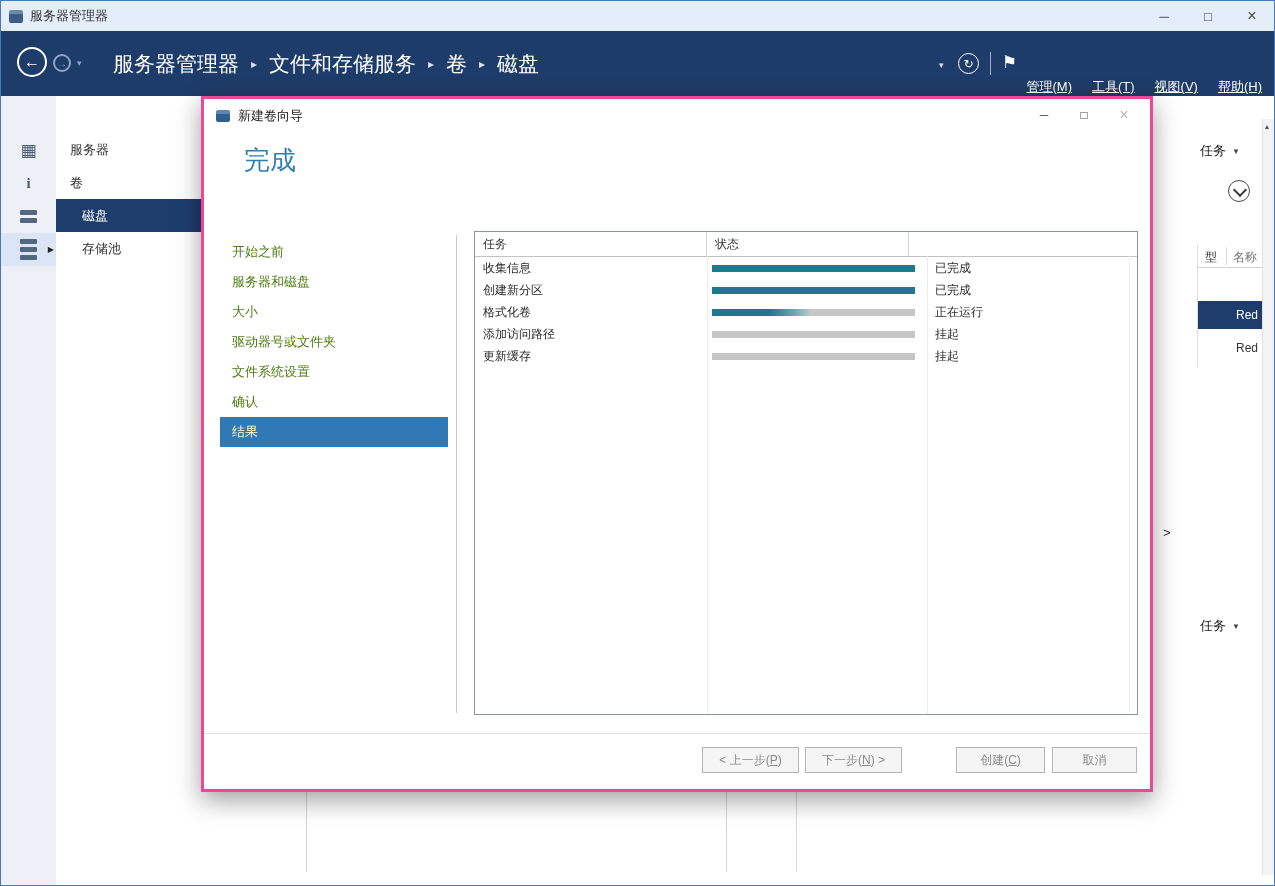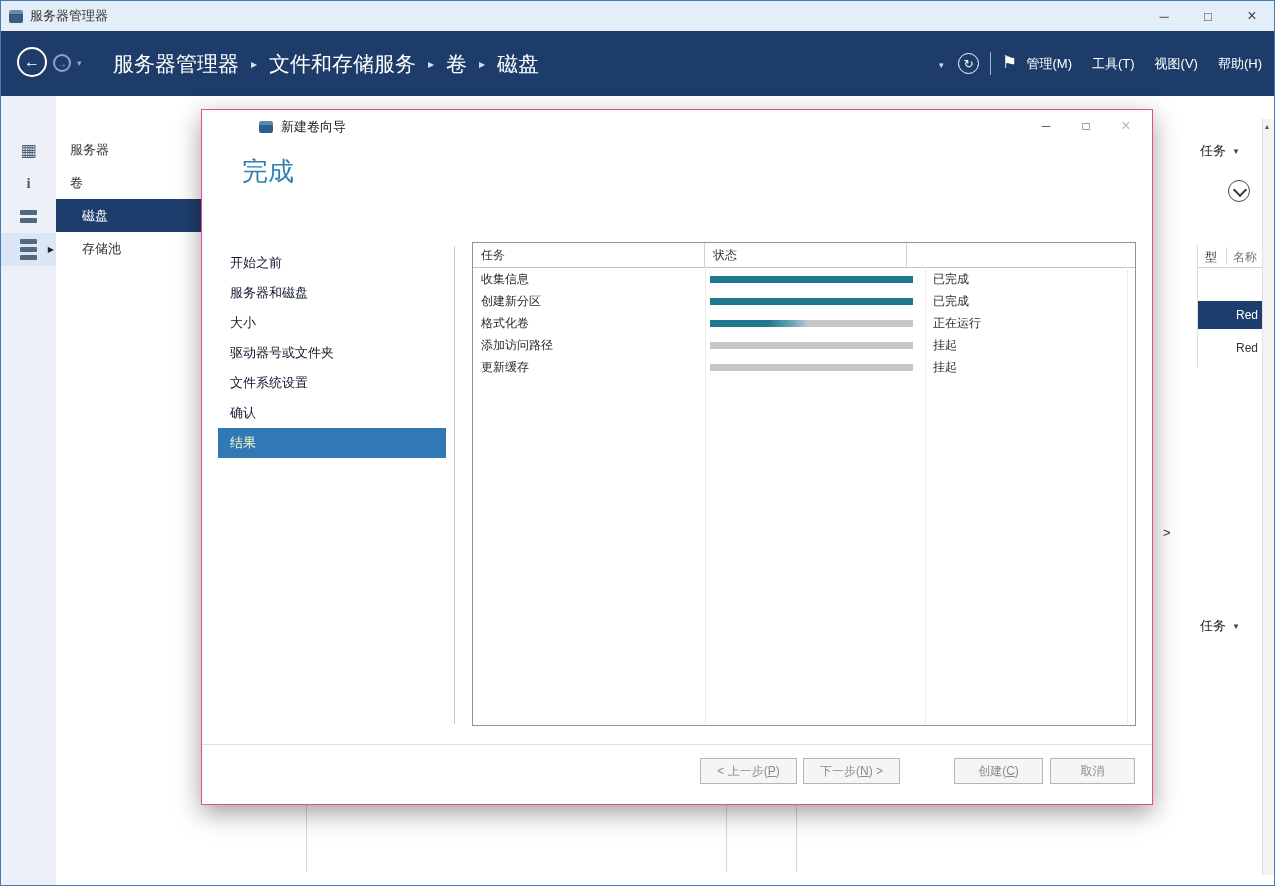--- a/index.html
+++ b/index.html
@@ -15,21 +15,21 @@
   .navbar{position:absolute;left:0;top:30px;right:0;height:65px;background:#1e3c69;color:#fff;}
   .back-btn{position:absolute;left:16px;top:16px;width:30px;height:30px;border:2px solid #fff;border-radius:50%;display:flex;align-items:center;justify-content:center;font-size:16px;box-sizing:border-box;}
   .fwd-btn{position:absolute;left:52px;top:23px;width:18px;height:18px;border:2px solid #8ea4c4;color:#8ea4c4;border-radius:50%;display:flex;align-items:center;justify-content:center;font-size:10px;box-sizing:border-box;}
   .hist-caret{position:absolute;left:76px;top:27px;font-size:9px;color:#8ea4c4;}
   .breadcrumb{position:absolute;left:112px;top:0;height:65px;display:flex;align-items:center;gap:12px;font-size:21px;}
   .crumb-sep{font-size:12px;color:#d7e0ef;}
   .bc-caret{position:absolute;left:938px;top:29px;font-size:9px;color:#d7e0ef;}
   .refresh-btn{position:absolute;left:957px;top:22px;width:21px;height:21px;border:1px solid #fff;border-radius:50%;display:flex;align-items:center;justify-content:center;font-size:12px;box-sizing:border-box;}
   .nav-divider{position:absolute;left:989px;top:21px;width:1px;height:23px;background:rgba(255,255,255,.6);}
   .flag-btn{position:absolute;left:1001px;top:21px;font-size:17px;}
-  .menus{position:absolute;right:12px;top:0;height:65px;display:flex;align-items:center;gap:20px;font-size:13px;}
+  .menus{position:absolute;right:12px;top:0;height:65px;display:flex;align-items:flex-end;gap:20px;font-size:13px;text-decoration:underline;}
   .menus span{cursor:default;}
   
   .rail{position:absolute;left:0;top:95px;width:55px;bottom:0;background:#edf1f7;}
   .rail-item{position:absolute;left:0;width:55px;height:33px;display:flex;align-items:center;justify-content:center;color:#4d5f75;}
   .rail-item.active{background:#dae6f5;}
   .rail-item .glyph{font-size:17px;}
   .rail-item .glyph.info{font-size:15px;font-weight:bold;font-family:"Liberation Serif","DejaVu Serif",serif;}
   .bars{display:flex;flex-direction:column;gap:3px;}
   .bars i{display:block;width:17px;height:5px;background:#53677e;border-radius:1px;}
   .flyout{position:absolute;right:2px;top:12px;font-size:8px;color:#222;}
@@ -51,29 +51,29 @@
   .vol-row{position:absolute;left:0;width:66px;font-size:12px;box-sizing:border-box;padding-left:38px;}
   .vol-row.sel{top:56px;height:28px;line-height:28px;background:#1d3e6d;color:#fff;}
   .vol-row.plain{top:90px;height:26px;line-height:26px;color:#333;}
   .more-link{position:absolute;left:1162px;top:524px;font-size:13px;color:#333;}
   
   .scrollbar{position:absolute;left:1261px;top:118px;width:13px;height:756px;background:#f3f3f3;border-left:1px solid #e1e1e1;box-sizing:border-box;}
   .scroll-up{position:absolute;left:2px;top:3px;font-size:8px;color:#555;}
   
   .vline{position:absolute;top:791px;height:80px;width:1px;background:#d6d6d6;}
   
-  .dialog{position:absolute;left:200px;top:108px;width:952px;height:696px;background:#fff;border:1px solid #ec4899;box-sizing:border-box;box-shadow:0 8px 24px rgba(0,0,0,.38);z-index:20;padding-left:45px;}
+  .dialog{position:absolute;left:200px;top:95px;width:952px;height:696px;background:#fff;border:3px solid #ec4899;box-sizing:border-box;box-shadow:0 8px 24px rgba(0,0,0,.38);z-index:20;}
   .dlg-titlebar{position:relative;height:34px;display:flex;align-items:center;padding-left:12px;gap:8px;font-size:13px;color:#222;}
   .dlg-icon{width:14px;height:12px;background:linear-gradient(#5b87b5 0 4px,#2f5f8f 4px 100%);border-radius:2px;}
   .dlg-controls{position:absolute;right:6px;top:0;height:32px;display:flex;}
   .dlg-controls .wc{width:40px;height:32px;display:flex;align-items:center;justify-content:center;color:#444;font-size:12px;}
   .dlg-controls .wc.close{color:#b9b9b9;font-size:16px;}
   .page-title{position:absolute;left:40px;top:44px;font-size:26px;color:#2e7fb3;font-weight:400;}
   .steps{position:absolute;left:16px;top:138px;width:228px;font-size:13px;}
-  .step{height:30px;line-height:30px;padding-left:12px;color:#0f172a;}
+  .step{height:30px;line-height:30px;padding-left:12px;color:#4d7c0f;}
   .step[data-state="selected"]{background:#3079b5;color:#fef9c3;}
   .steps-divider{position:absolute;left:252px;top:136px;width:1px;height:478px;background:#c9c9c9;}
   .task-table{position:absolute;left:270px;top:132px;width:664px;height:484px;border:1px solid #8d949c;box-sizing:border-box;font-size:12px;color:#2b2b2b;overflow:hidden;}
   .t-head{display:flex;height:24px;border-bottom:1px solid #c3c3c3;align-items:center;}
   .th{padding-left:8px;box-sizing:border-box;height:24px;line-height:24px;border-right:1px solid #d4d4d4;color:#333;}
   .th.c4{border-right:none;}
   .c1{width:232px;}.c2{width:220px;}.c3{width:202px;}.c4{flex:1;}
   .t-row{display:flex;height:22px;align-items:center;}
   .td{padding-left:8px;box-sizing:border-box;line-height:22px;}
   .td.c2{padding:0 12px 0 5px;display:flex;align-items:center;}

